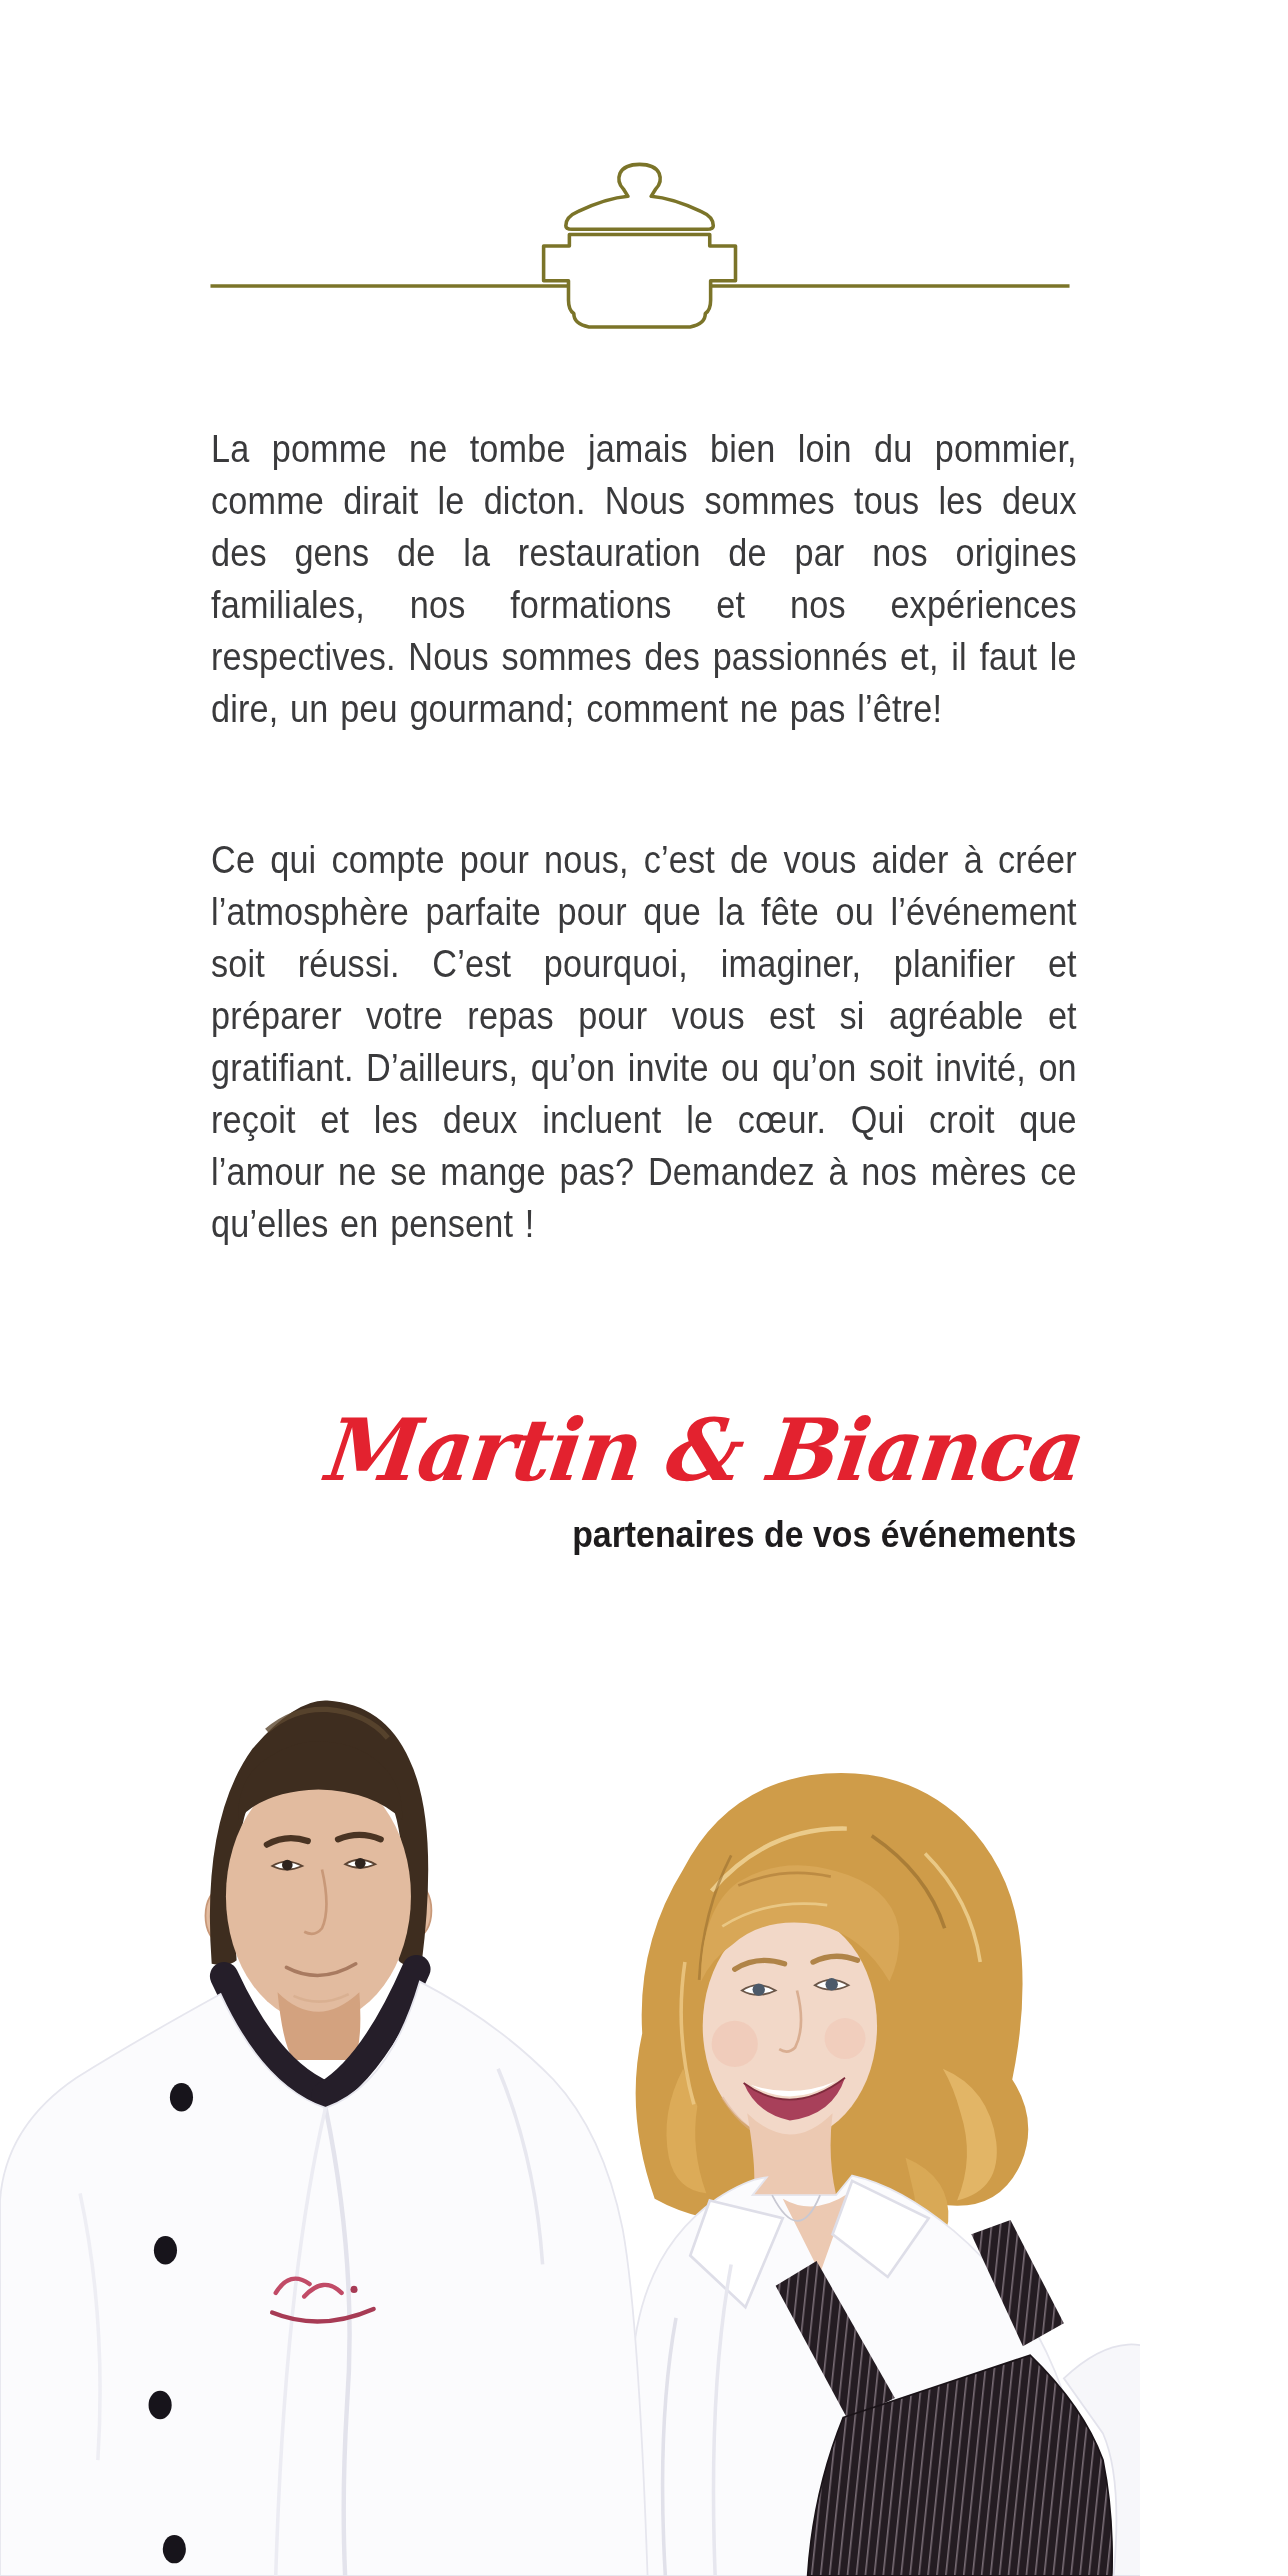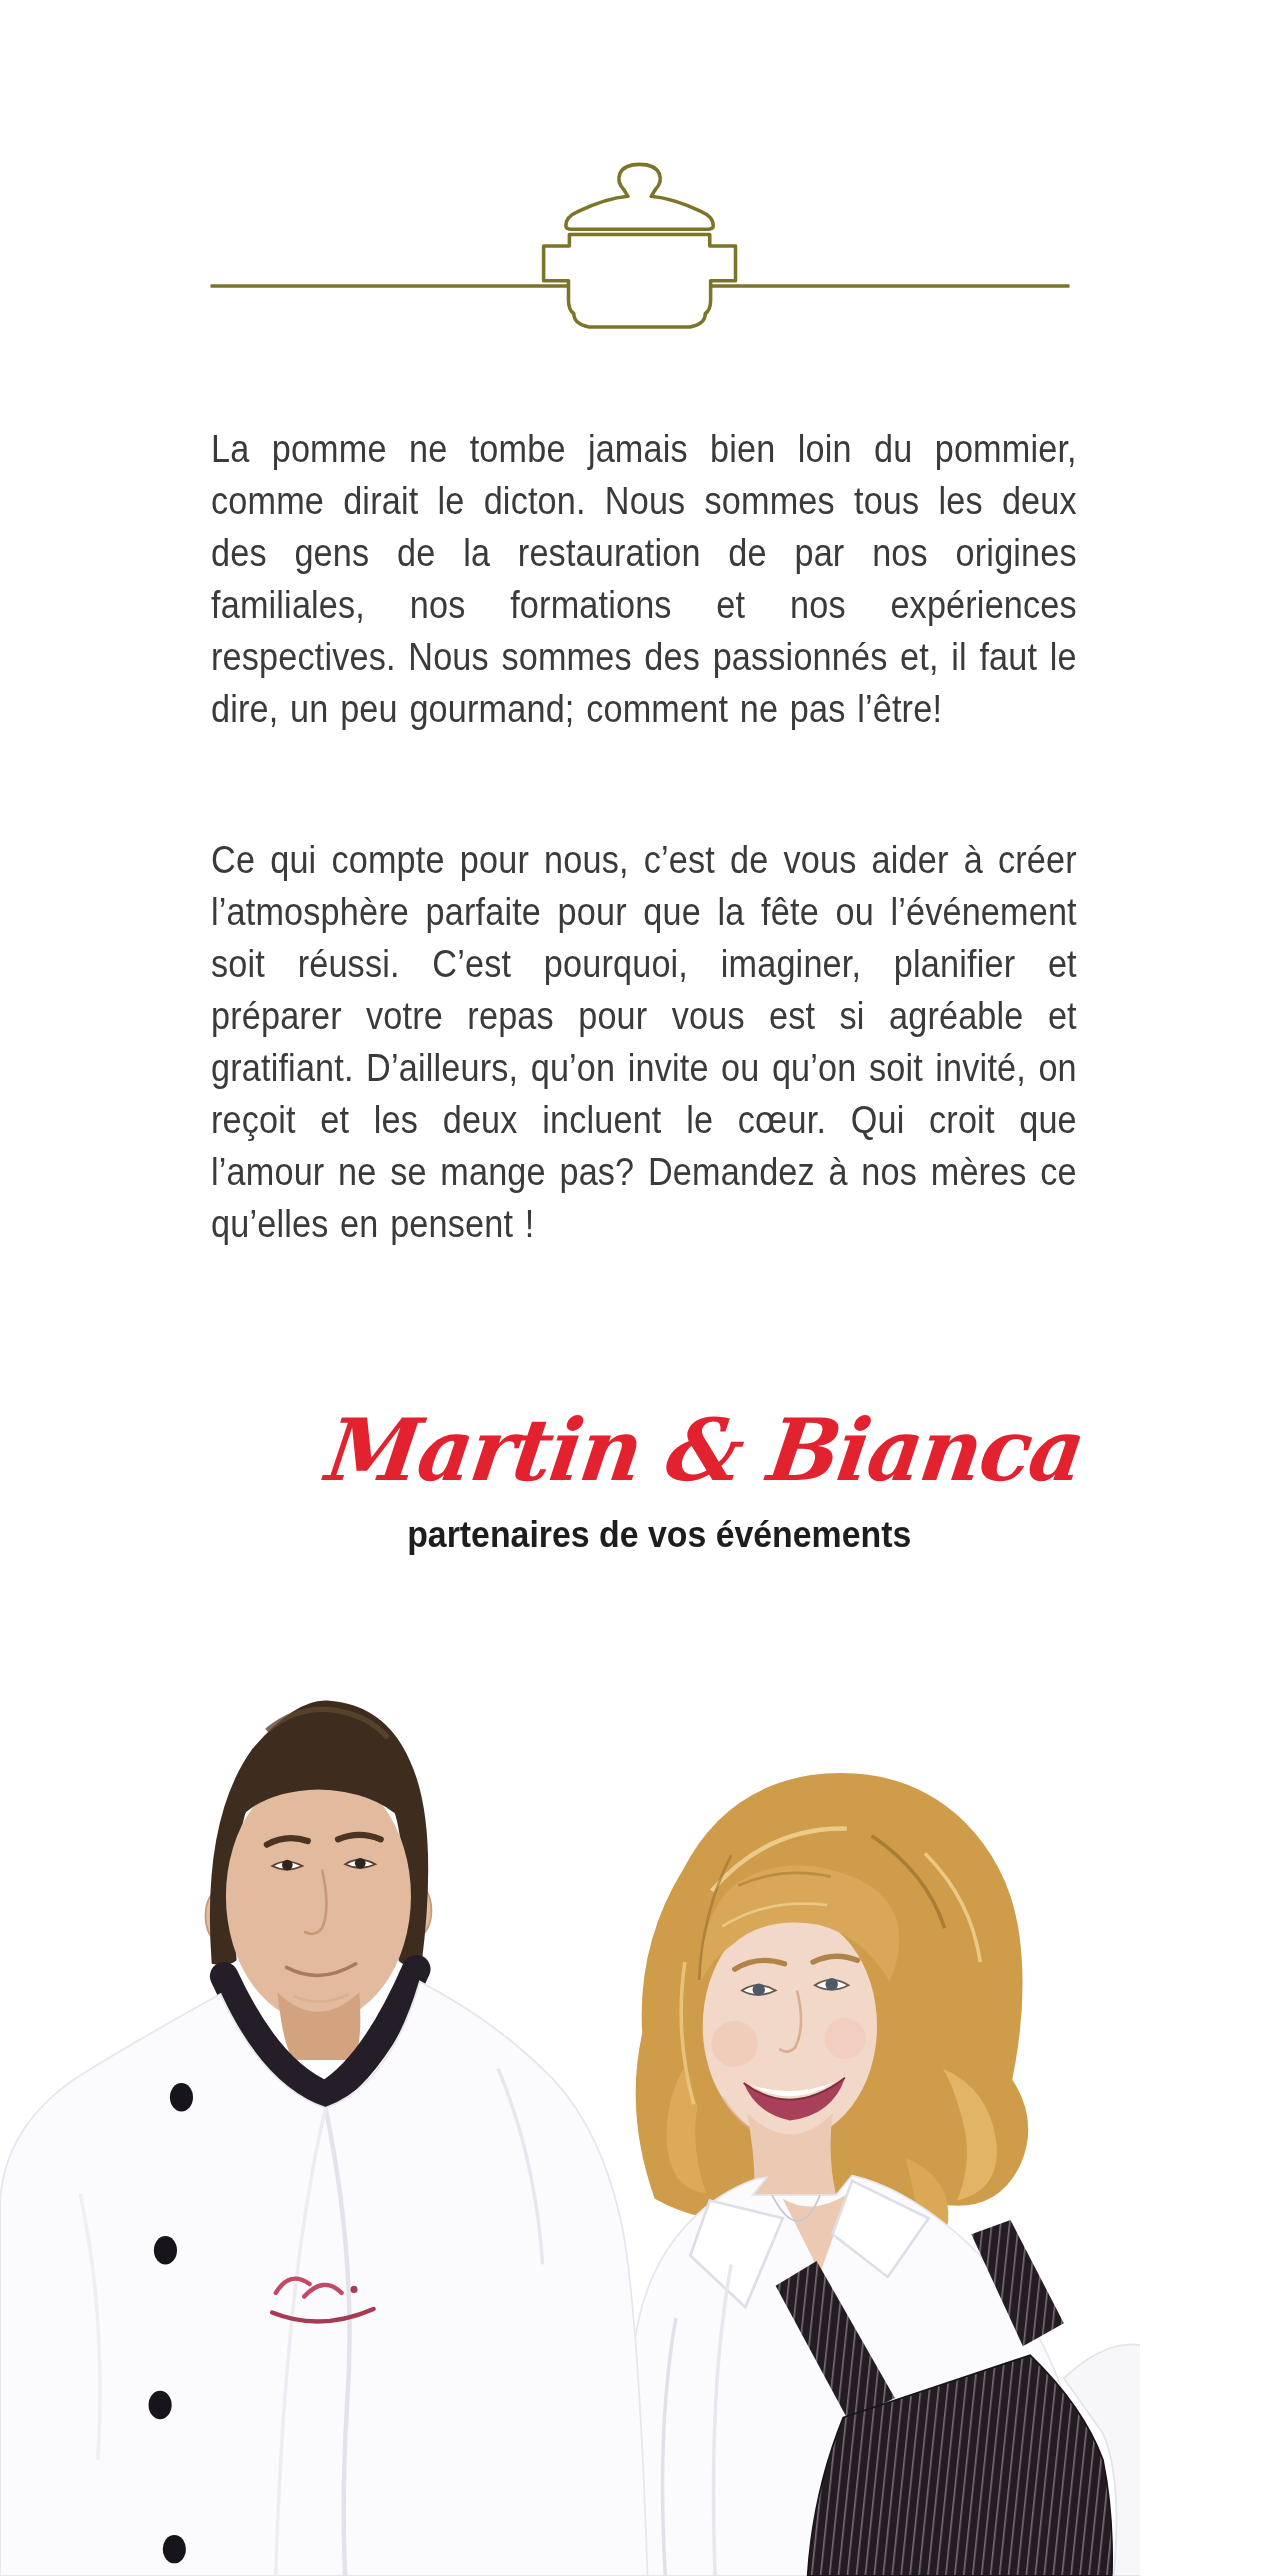--- a/index.html
+++ b/index.html
@@ -52,21 +52,21 @@
     display: inline-block;
     transform: skewX(-8deg) scaleY(1.02);
     transform-origin: bottom right;
     letter-spacing: -1.8px;
   }
   .sig-tagline {
     position: absolute;
     left: 211px;
     top: 1514px;
     width: 865px;
-    text-align: center;
+    text-align: right;
     margin: 0;
     font-weight: bold;
     font-size: 36px;
     line-height: 1.15;
     color: #1e1c1d;
     white-space: nowrap;
   }
   .sig-tagline .cond {
     display: inline-block;
     transform: scaleX(0.94);

